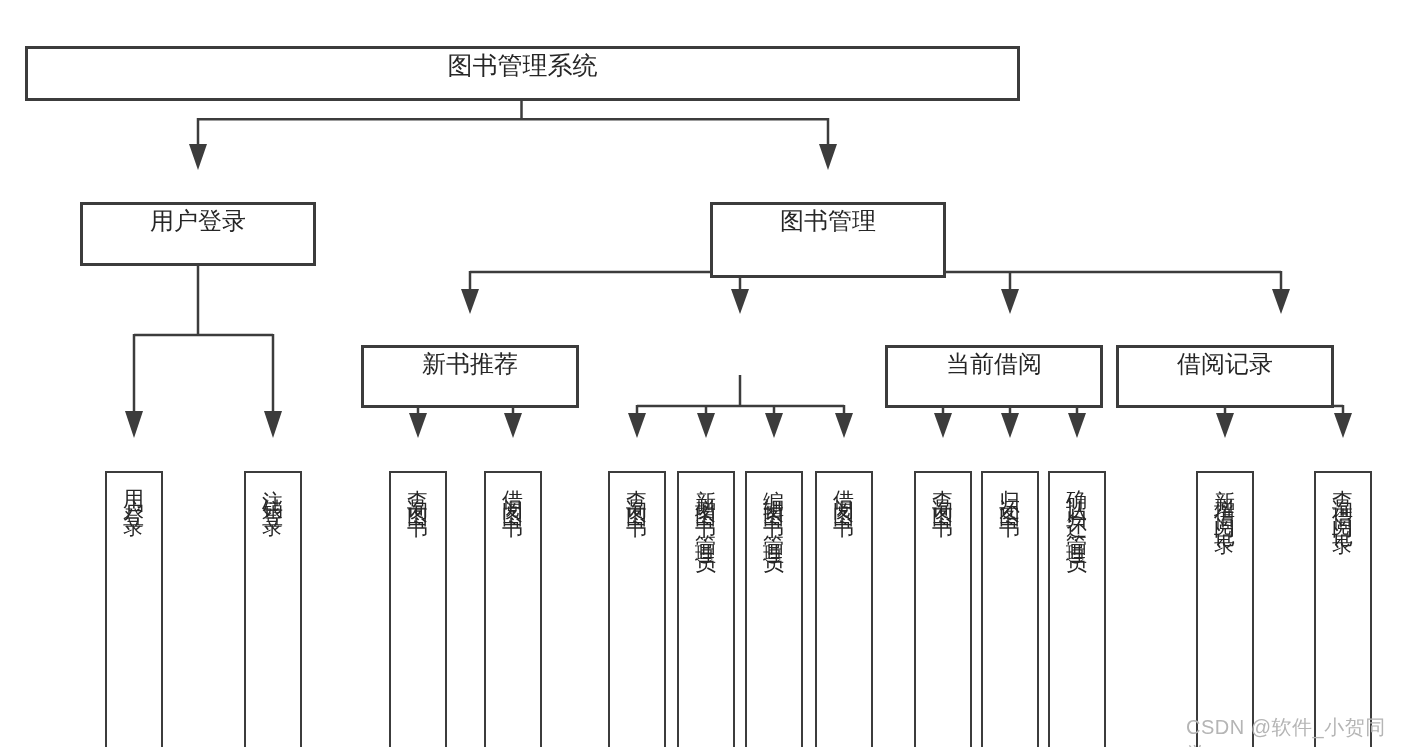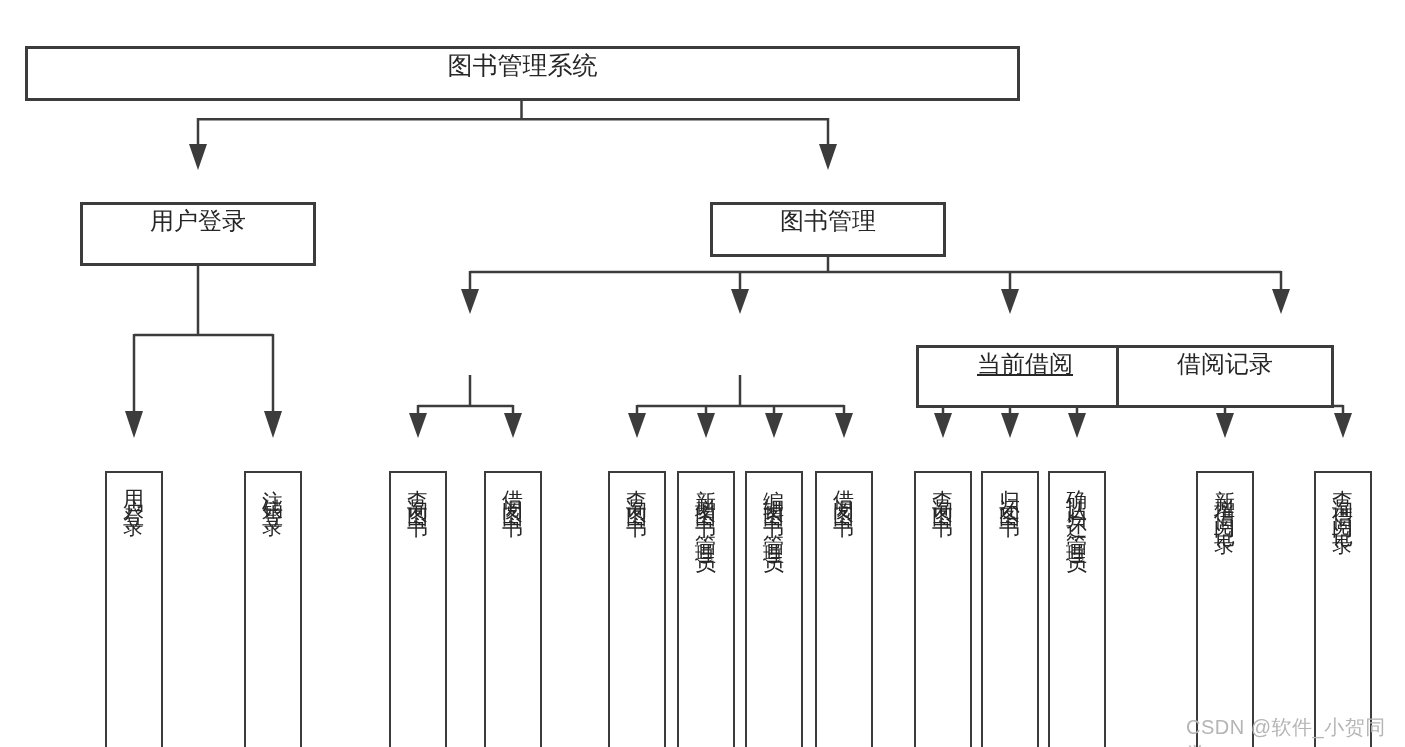--- a/index.html
+++ b/index.html
@@ -12,25 +12,25 @@
   }
   .connector-layer{position:absolute;left:0;top:0;width:1405px;height:747px;}
   .node{
     position:absolute;box-sizing:border-box;
     border:3px solid #3c3c3c;background:#ffffff;
     display:flex;align-items:flex-start;justify-content:center;
     color:#262626;white-space:nowrap;margin-top:33px;
   }
   .n-root{left:25px;top:13px;width:995px;height:55px;font-size:25px;}
   .n-user{left:80px;top:169px;width:236px;height:64px;font-size:24px;}
-  .n-mgmt{left:710px;top:169px;width:236px;height:55px;font-size:24px;}
+  .n-mgmt{left:710px;top:169px;width:236px;height:76px;font-size:24px;}
   .n-l2{top:312px;width:218px;height:63px;font-size:24px;}
   .n-newbooks{left:361px;}
   .n-borrow{left:631px;}
-  .n-current{left:916px;text-decoration:underline;}
+  .n-current{left:885px;}
   .n-records{left:1116px;}
   .leaf{top:438px;width:58px;height:298px;border-width:2.5px;}
   .leaf .vtext{
     writing-mode:vertical-rl;text-orientation:mixed;
     font-size:21px;letter-spacing:9px;line-height:1;
     white-space:nowrap;
   }
   .lf-a1{left:105px;} .lf-a2{left:244px;}
   .lf-b1{left:389px;} .lf-b2{left:484px;}
   .lf-c1{left:608px;} .lf-c2{left:677px;} .lf-c3{left:745px;} .lf-c4{left:815px;}
@@ -119,20 +119,23 @@
     <span>图书管理系统</span>
   </div>
 
   <div class="node n-user">
     <span>用户登录</span>
   </div>
   <div class="node n-mgmt">
     <span>图书管理</span>
   </div>
 
+  <div class="node n-l2 n-newbooks">
+    <span>新书推荐</span>
+  </div>
   <div class="node n-l2 n-current">
     <span>当前借阅</span>
   </div>
   <div class="node n-l2 n-records">
     <span>借阅记录</span>
   </div>
 
   <div class="node leaf lf-a1">
     <span class="vtext">用户登录</span>
   </div>

